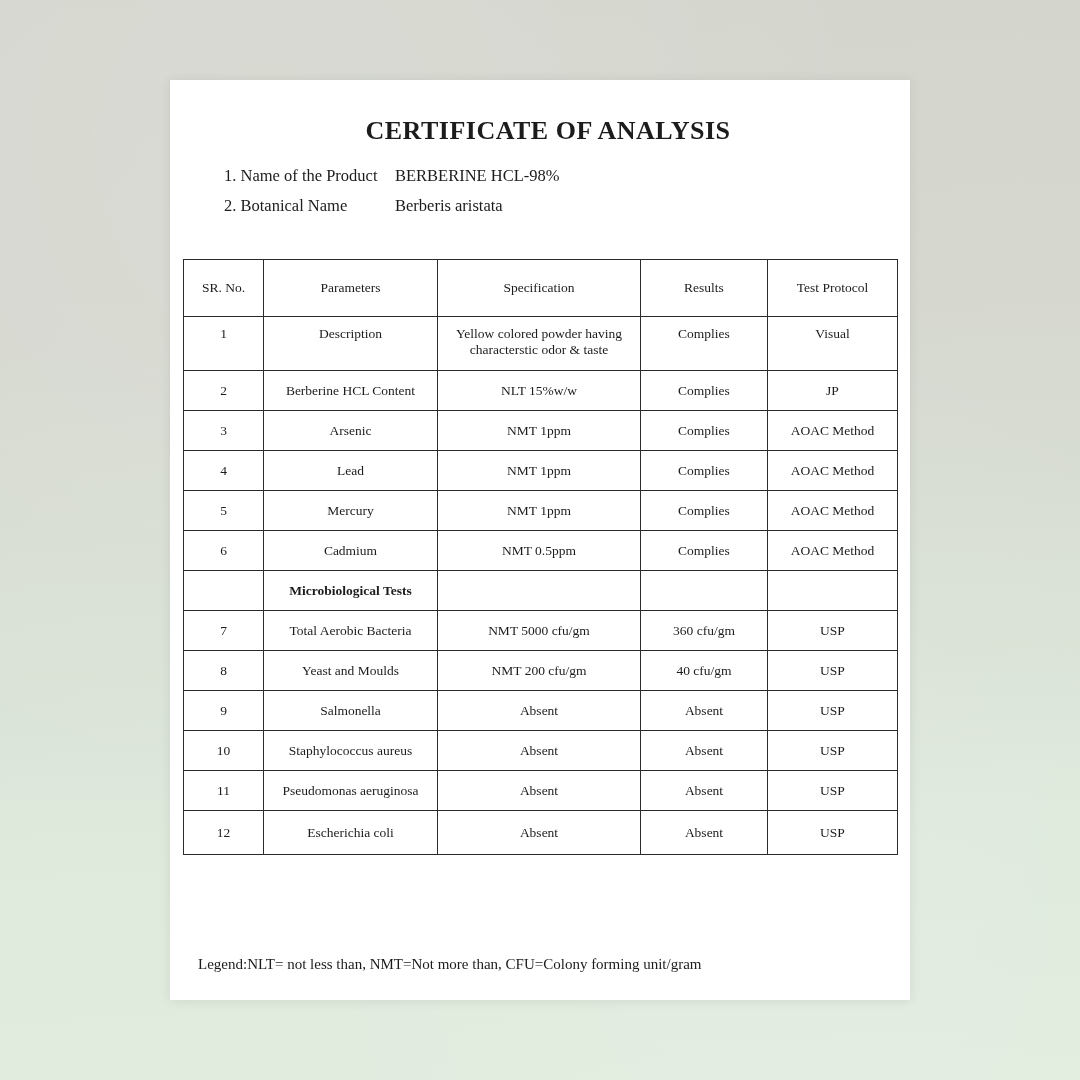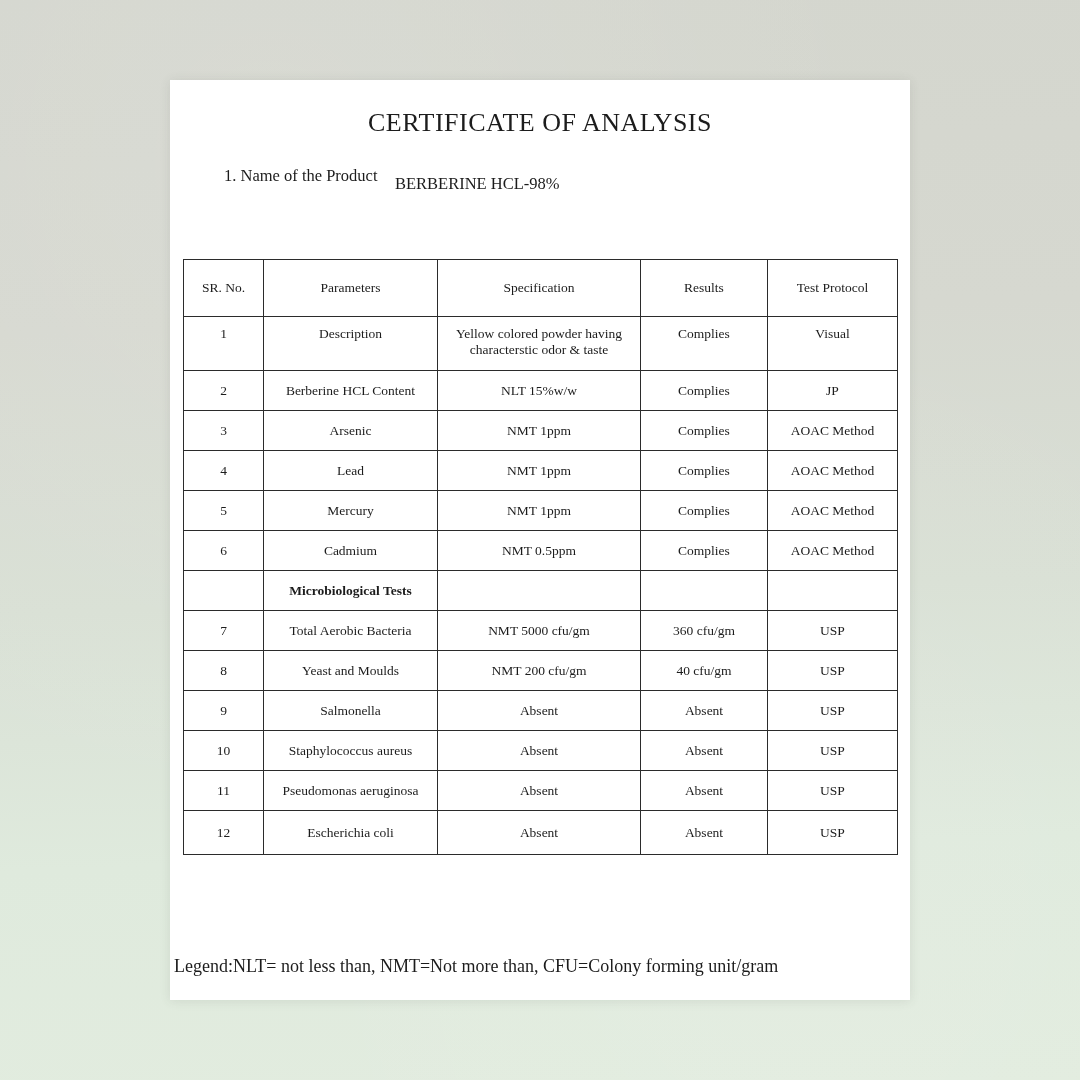--- a/index.html
+++ b/index.html
@@ -18,38 +18,38 @@
     position: absolute;
     left: 170px; top: 80px;
     width: 740px; height: 920px;
     background: #ffffff;
     box-shadow: 0 1px 10px rgba(70, 80, 70, 0.12);
   }
   .title {
     position: absolute;
     top: 28px; left: 0;
     width: 100%;
-    margin: 0;
+    margin: 8px;
     text-align: center;
     font-size: 26px;
-    font-weight: normal;
+    font-weight: bold;
     letter-spacing: 0.5px;
   }
   .info {
     position: absolute;
     left: 30px; top: 86px;
     width: 640px;
   }
   .info-row {
     position: relative;
     height: 30px;
     font-size: 16.5px;
   }
   .info-label { display: inline-block; margin-left: 24px; }
-  .info-value { position: absolute; left: 195px; top: 8px; }
+  .info-value { position: absolute; left: 195px; top: 0; }
   .coa-table {
     position: absolute;
     left: 13px; top: 179px;
     width: 714px;
     border-collapse: collapse;
     table-layout: fixed;
   }
   .coa-table th, .coa-table td {
     border: 1.5px solid #2b2b2b;
     text-align: center;
@@ -62,36 +62,40 @@
     font-weight: normal;
     height: 52px;
   }
   .coa-table tbody tr { height: 40px; }
   .coa-table tbody tr.tall { height: 54px; }
   .coa-table tbody tr.tall td { vertical-align: top; padding-top: 9px; }
   .coa-table tbody tr:last-child { height: 44px; }
   .coa-table td.bold { font-weight: bold; }
   .legend {
     position: absolute;
-    left: 4px; top: 876px;
+    left: 28px; top: 876px;
     width: 700px;
-    font-size: 18px;
+    font-size: 15px;
   }
 </style>
 </head>
 <body>
 
 <div class="page">
 
   <h1 class="title">CERTIFICATE OF ANALYSIS</h1>
 
   <div class="info">
     <div class="info-row">
       <span class="info-label">1. Name of the Product</span>
       <span class="info-value">BERBERINE HCL-98%</span>
+    </div>
+    <div class="info-row">
+      <span class="info-label">2. Botanical Name</span>
+      <span class="info-value">Berberis aristata</span>
     </div>
   </div>
 
   <table class="coa-table">
     <colgroup>
       <col style="width:80px">
       <col style="width:174px">
       <col style="width:203px">
       <col style="width:127px">
       <col style="width:130px">

